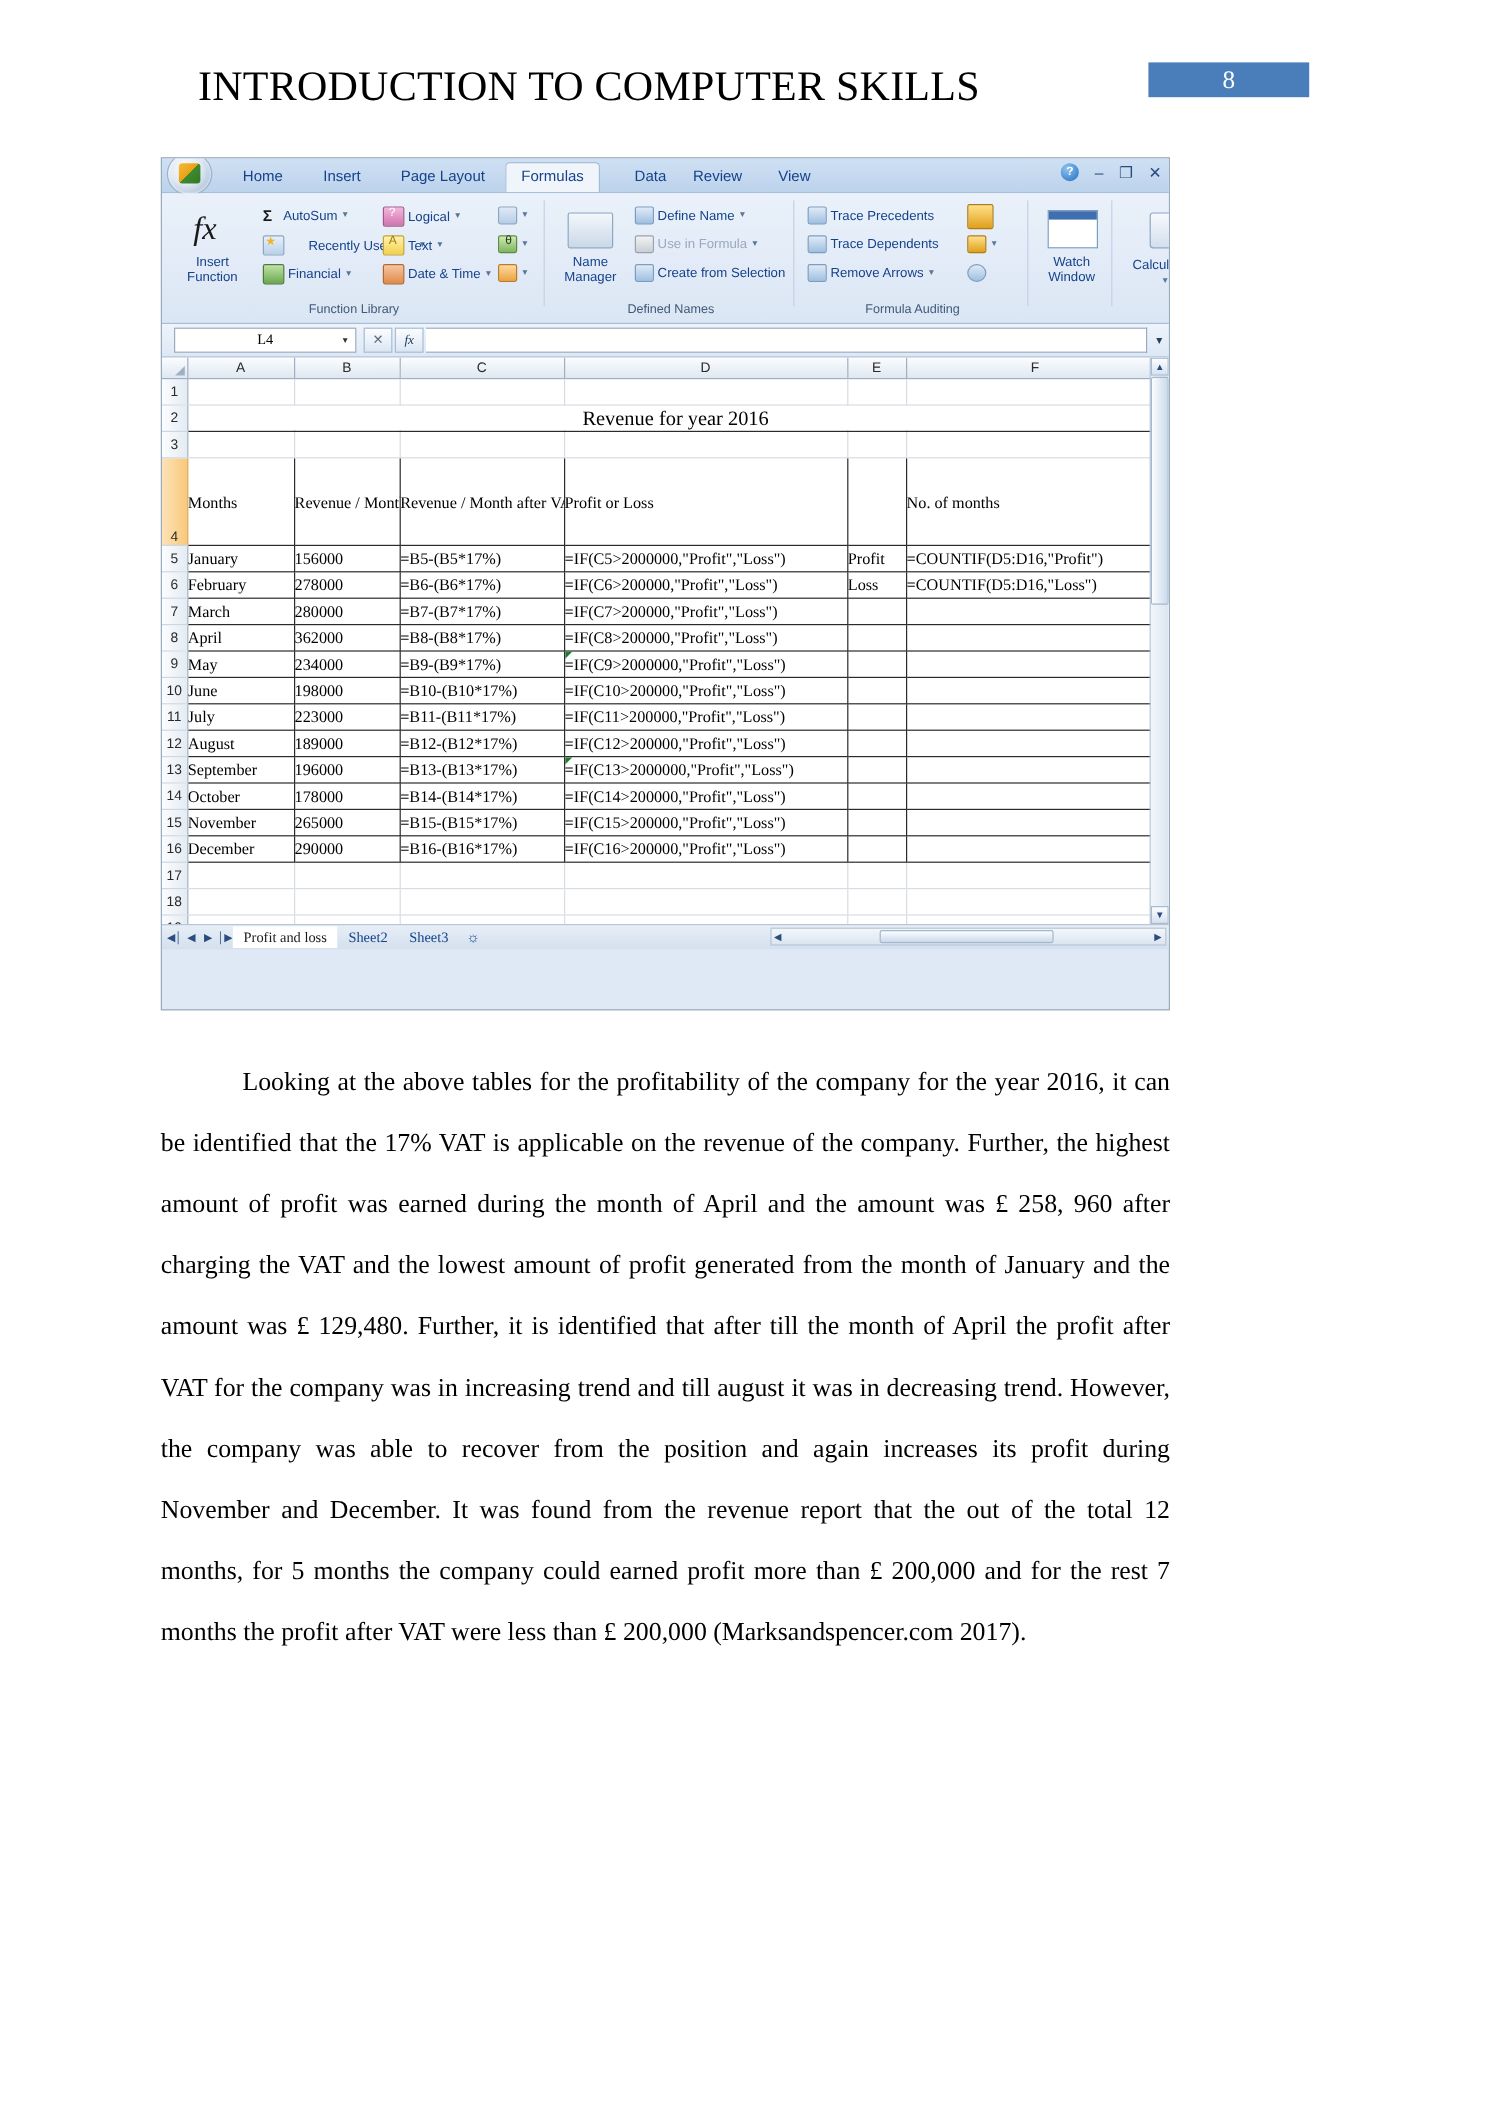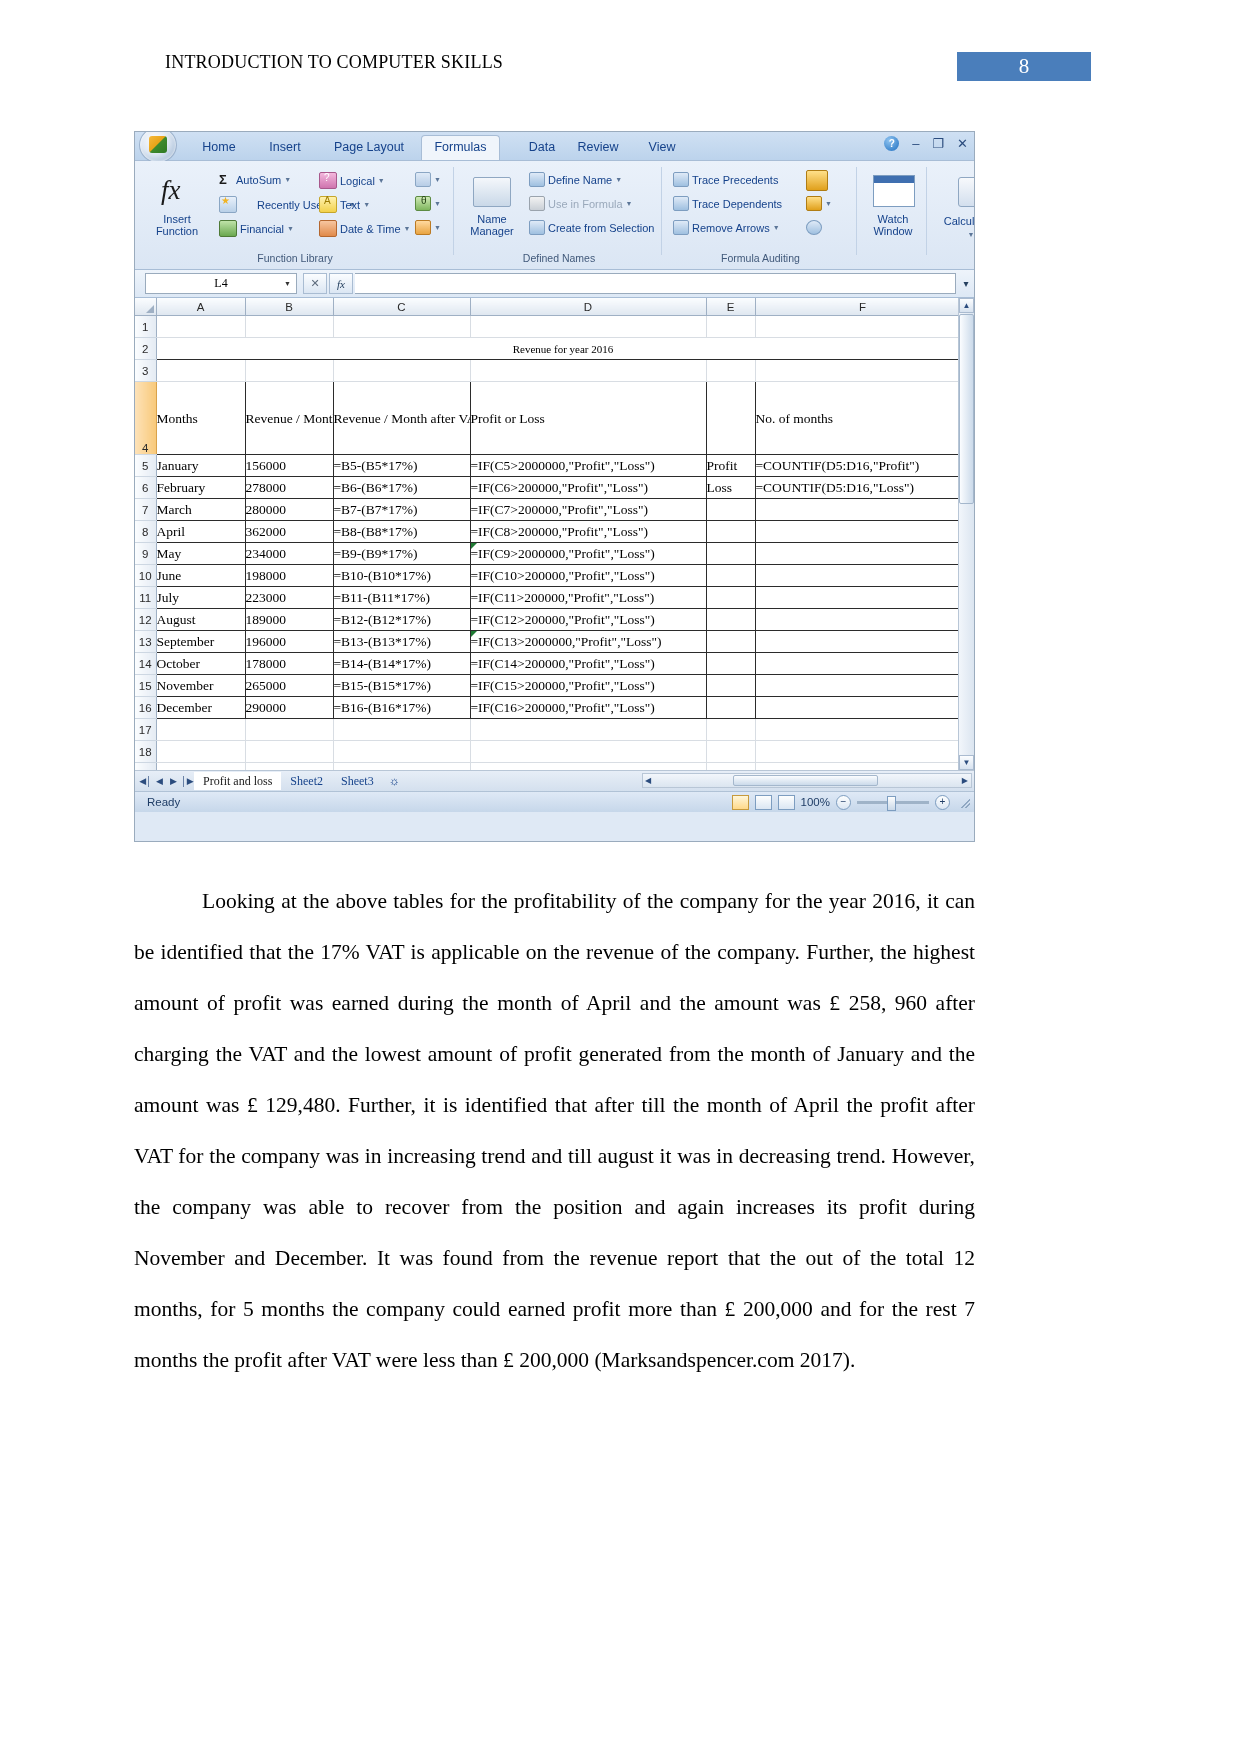--- a/index.html
+++ b/index.html
@@ -10,21 +10,21 @@
     position:relative;
     overflow:hidden;
   }
 
   
   .doc-header{
     position:absolute; left:0; top:0; width:1241px; height:110px;
   }
   .hdr-title{
     position:absolute; left:165px; top:52px;
-    font-size:18px; letter-spacing:.2px; color:#000;
+    font-size:35px; letter-spacing:.2px; color:#000;
     font-family:"Liberation Serif", serif;
     white-space:nowrap;
   }
   .page-badge{
     position:absolute; left:957px; top:52px;
     width:134px; height:29px;
     background:#4a7ebb;
     color:#ffffff;
     font-size:21px;
     font-family:"Liberation Serif", serif;
@@ -551,21 +551,21 @@
         <td class="cell"></td>
         <td class="cell"></td>
         <td class="cell"></td>
         <td class="cell"></td>
         <td class="cell"></td>
         <td class="cell"></td>
       </tr>
 
       <tr>
         <td class="rowhead">2</td>
-        <td class="cell bd ctr bold" colspan="6" style="font-size:11px;">Revenue for year 2016</td>
+        <td class="cell bd ctr bold" colspan="6" style="font-size:17px;">Revenue for year 2016</td>
       </tr>
 
       <tr>
         <td class="rowhead">3</td>
         <td class="cell"></td>
         <td class="cell"></td>
         <td class="cell"></td>
         <td class="cell"></td>
         <td class="cell"></td>
         <td class="cell"></td>
@@ -739,31 +739,16 @@
     <div class="stab">Sheet2</div>
     <div class="stab">Sheet3</div>
     <div class="stab ins">☼</div>
     <div class="hscrollzone">
       <span style="font-size:8px;color:#2b4c7e;margin-left:2px;">◀</span>
       <div class="hs-thumb"></div>
       <span style="position:absolute;right:3px;font-size:8px;color:#2b4c7e;">▶</span>
     </div>
   </div>
 
-  <div class="status">
-    <div class="st-ready">Ready</div>
-    <div class="st-right">
-      <div class="viewbtn on"></div>
-      <div class="viewbtn"></div>
-      <div class="viewbtn"></div>
-      <div class="zoomtxt">100%</div>
-      <div class="zcircle">−</div>
-      <div class="ztrack">
-          <div class="zthumb"></div>
-        </div>
-      <div class="zcircle">+</div>
-      <div class="grip"></div>
-    </div>
-  </div>
 
 </div>
 
 <div class="body-text">Looking at the above tables for the profitability of the company for the year 2016, it can be identified that the 17% VAT is applicable on the revenue of the company. Further, the highest amount of profit was earned during the month of April and the amount was £ 258, 960 after charging the VAT and the lowest amount of profit generated from the month of January and the amount was £ 129,480. Further, it is identified that after till the month of April the profit after VAT for the company was in increasing trend and till august it was in decreasing trend. However, the company was able to recover from the position and again increases its profit during November and December. It was found from the revenue report that the out of the total 12 months, for 5 months the company could earned profit more than £ 200,000 and for the rest 7 months the profit after VAT were less than £ 200,000 (Marksandspencer.com 2017).</div>
 
 </body></html>

